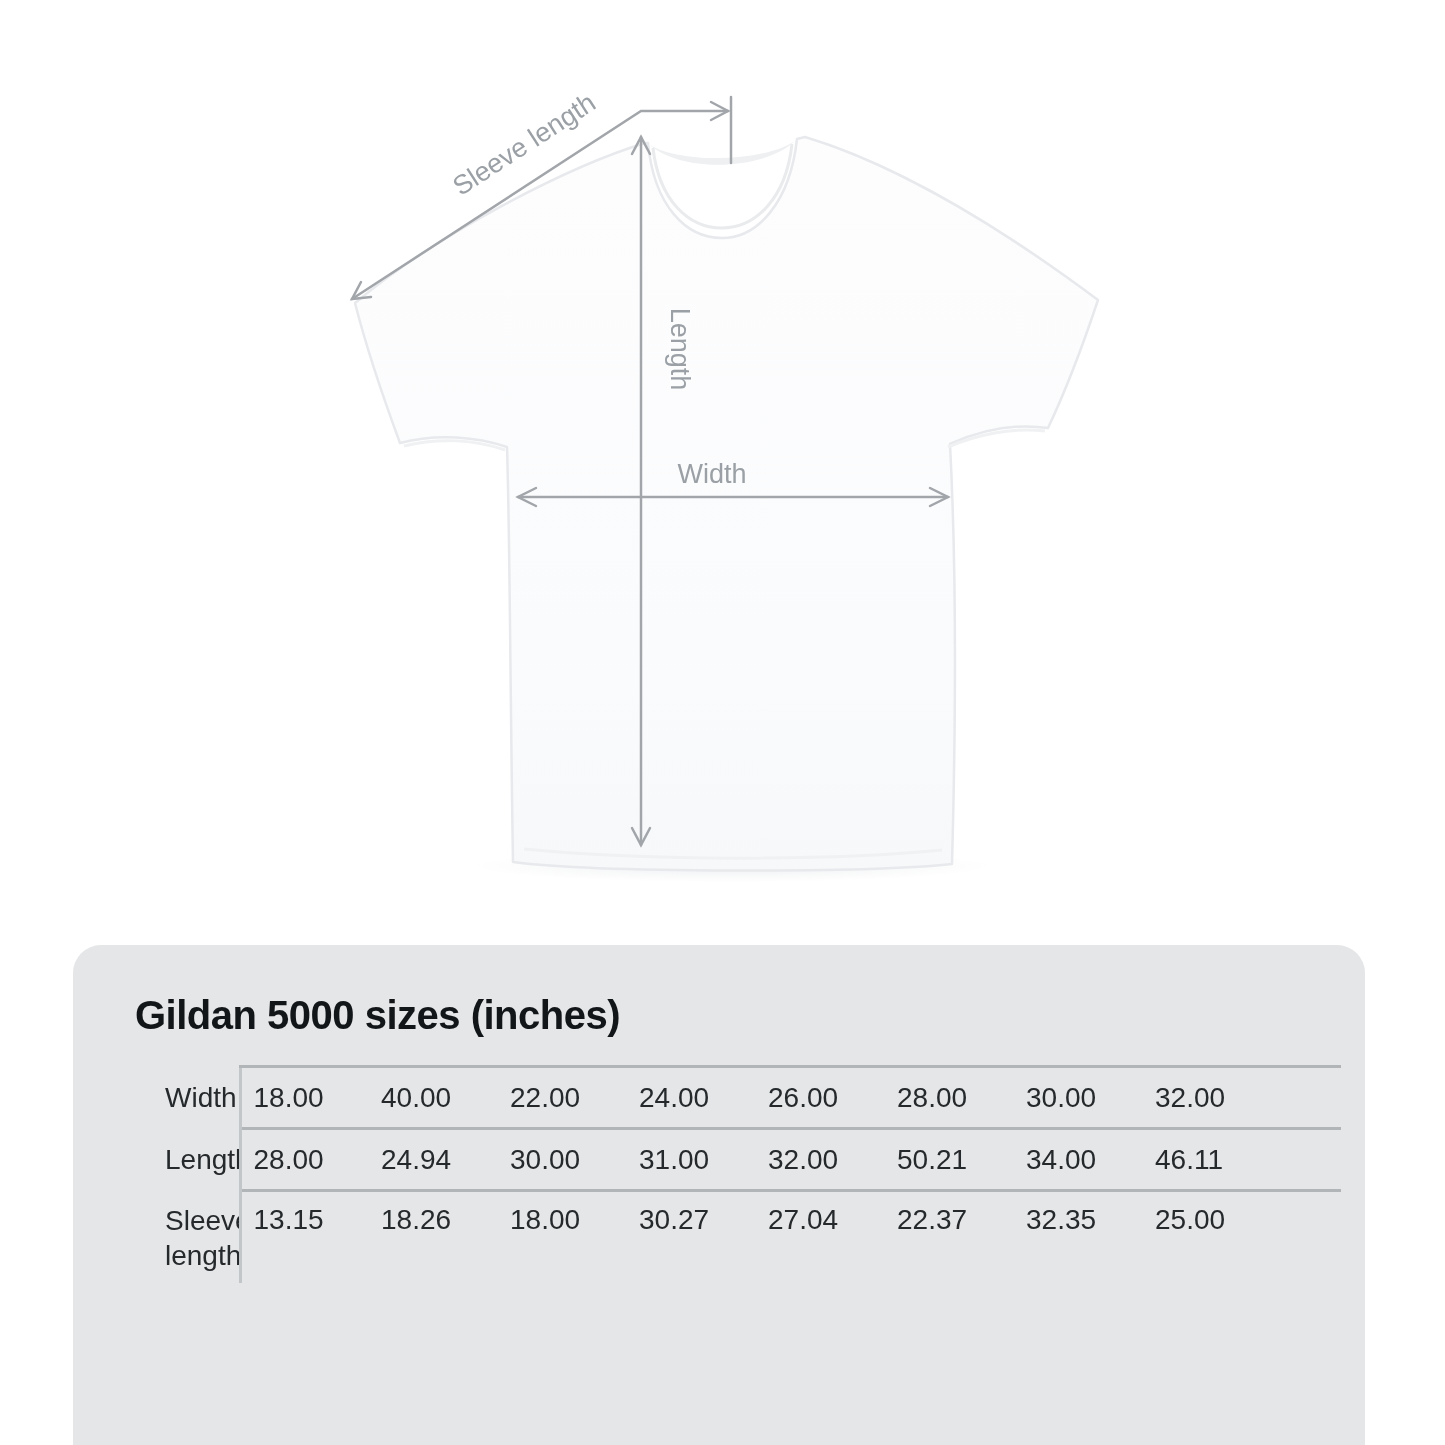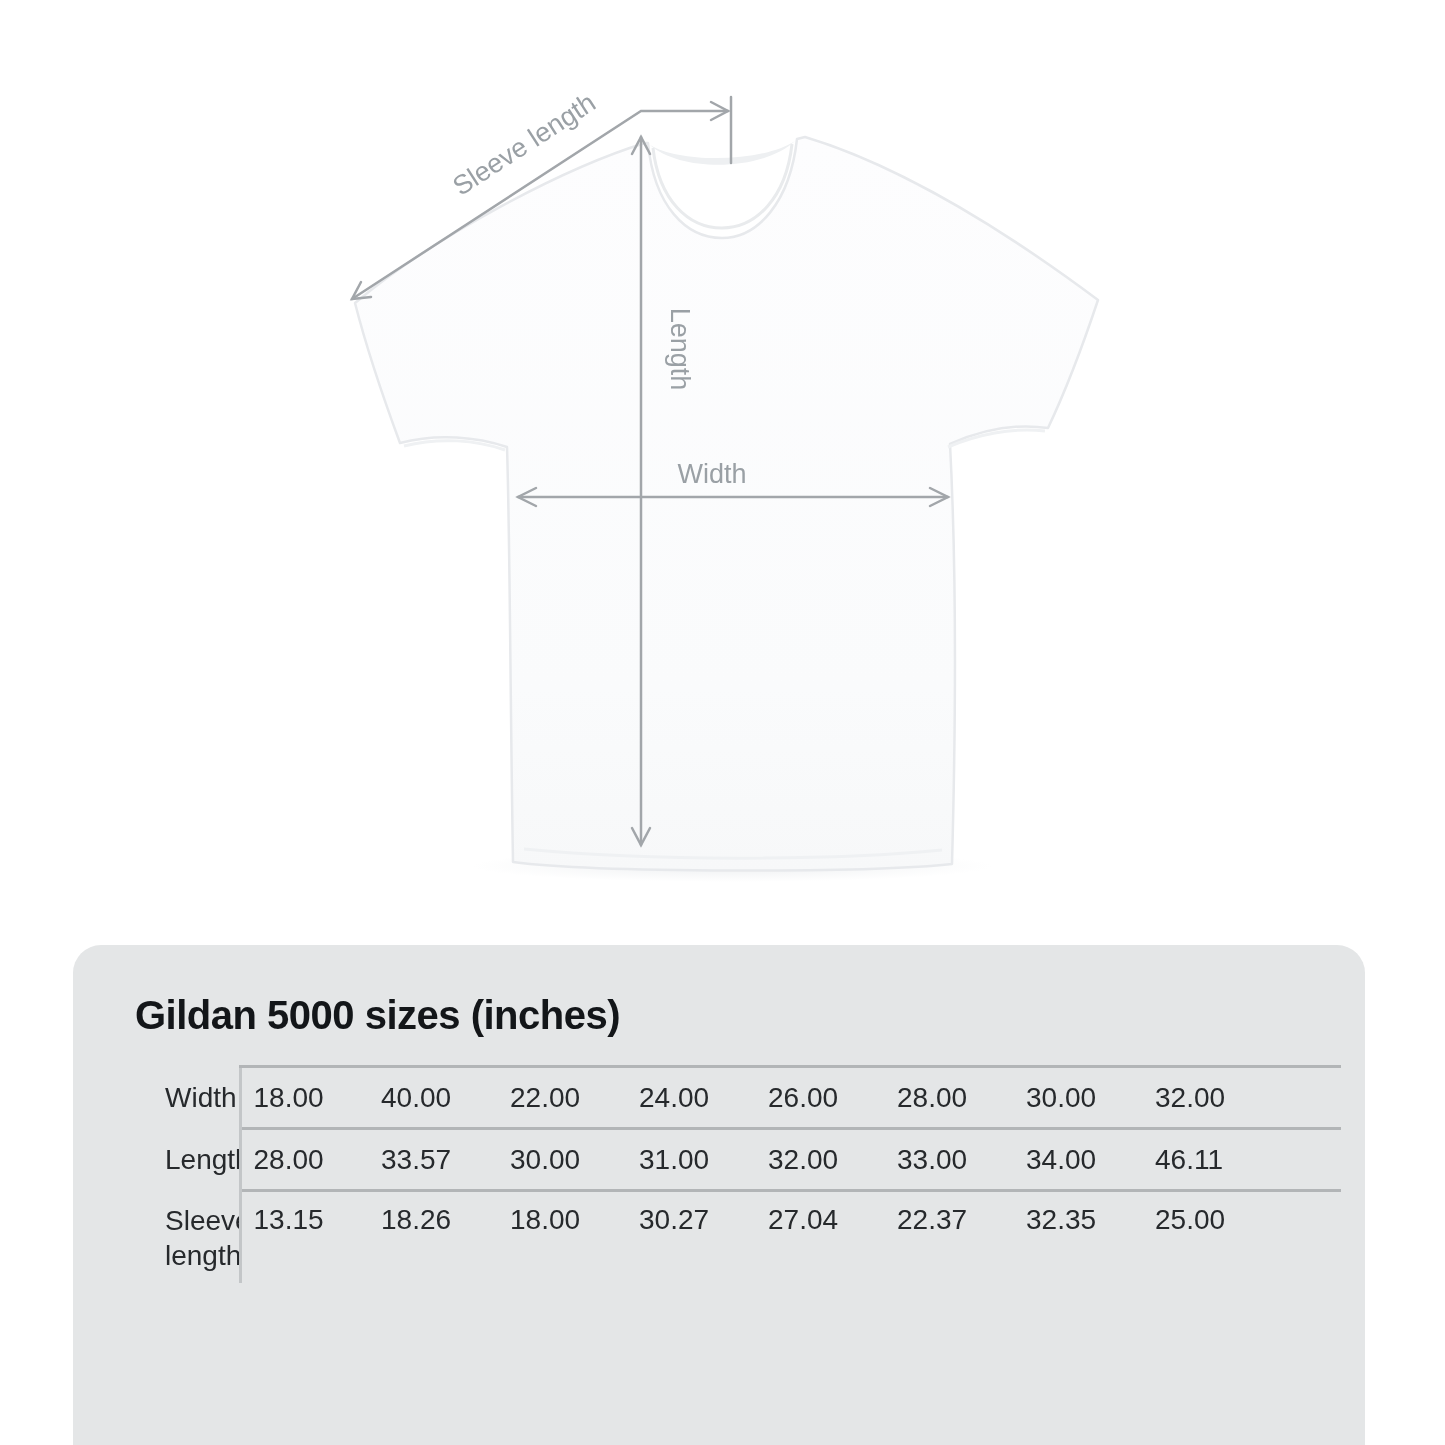--- a/index.html
+++ b/index.html
@@ -128,25 +128,25 @@
       <td class="v">22.00</td>
       <td class="v">24.00</td>
       <td class="v">26.00</td>
       <td class="v">28.00</td>
       <td class="v">30.00</td>
       <td class="v">32.00</td>
     </tr>
     <tr class="data r2">
       <td class="lbl">Length</td>
       <td class="v vl">28.00</td>
-      <td class="v">33.57</td>
+      <td class="v">24.94</td>
       <td class="v">30.00</td>
       <td class="v">31.00</td>
       <td class="v">32.00</td>
-      <td class="v">33.00</td>
+      <td class="v">50.21</td>
       <td class="v">34.00</td>
       <td class="v">46.11</td>
     </tr>
     <tr class="data r3">
       <td class="lbl">Sleeve length</td>
       <td class="v vl">13.15</td>
       <td class="v">18.26</td>
       <td class="v">18.00</td>
       <td class="v">30.27</td>
       <td class="v">27.04</td>

